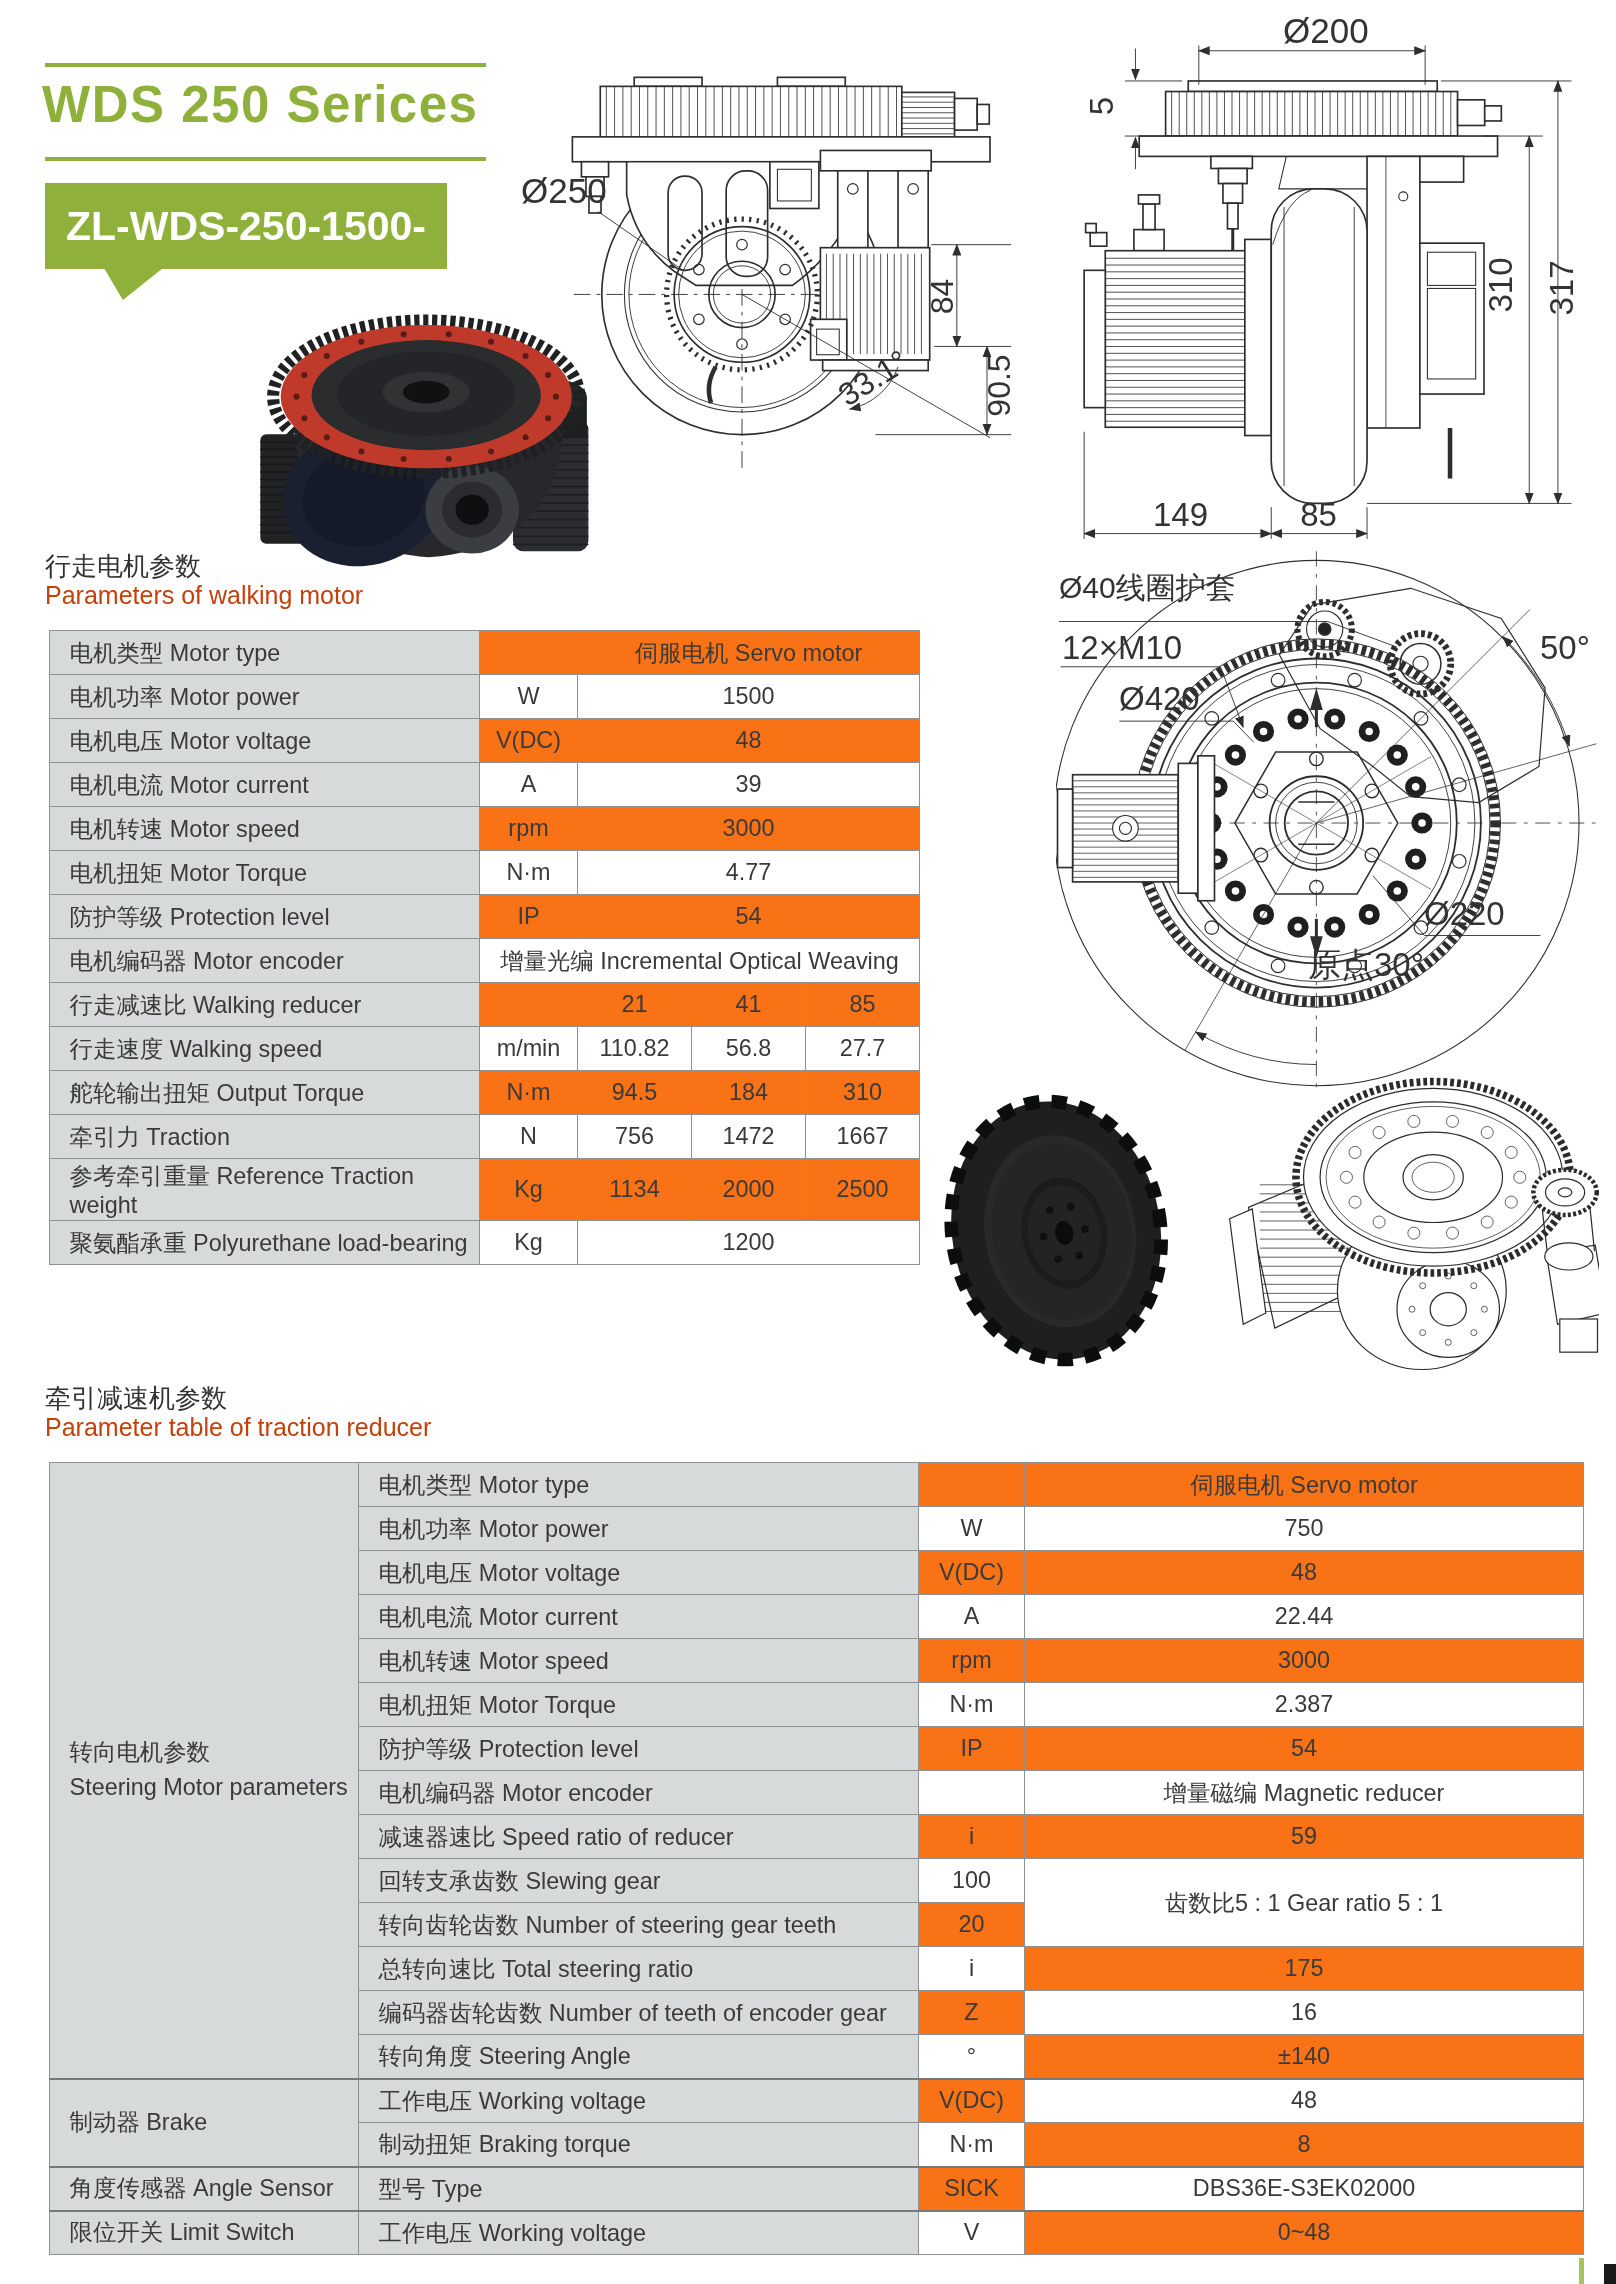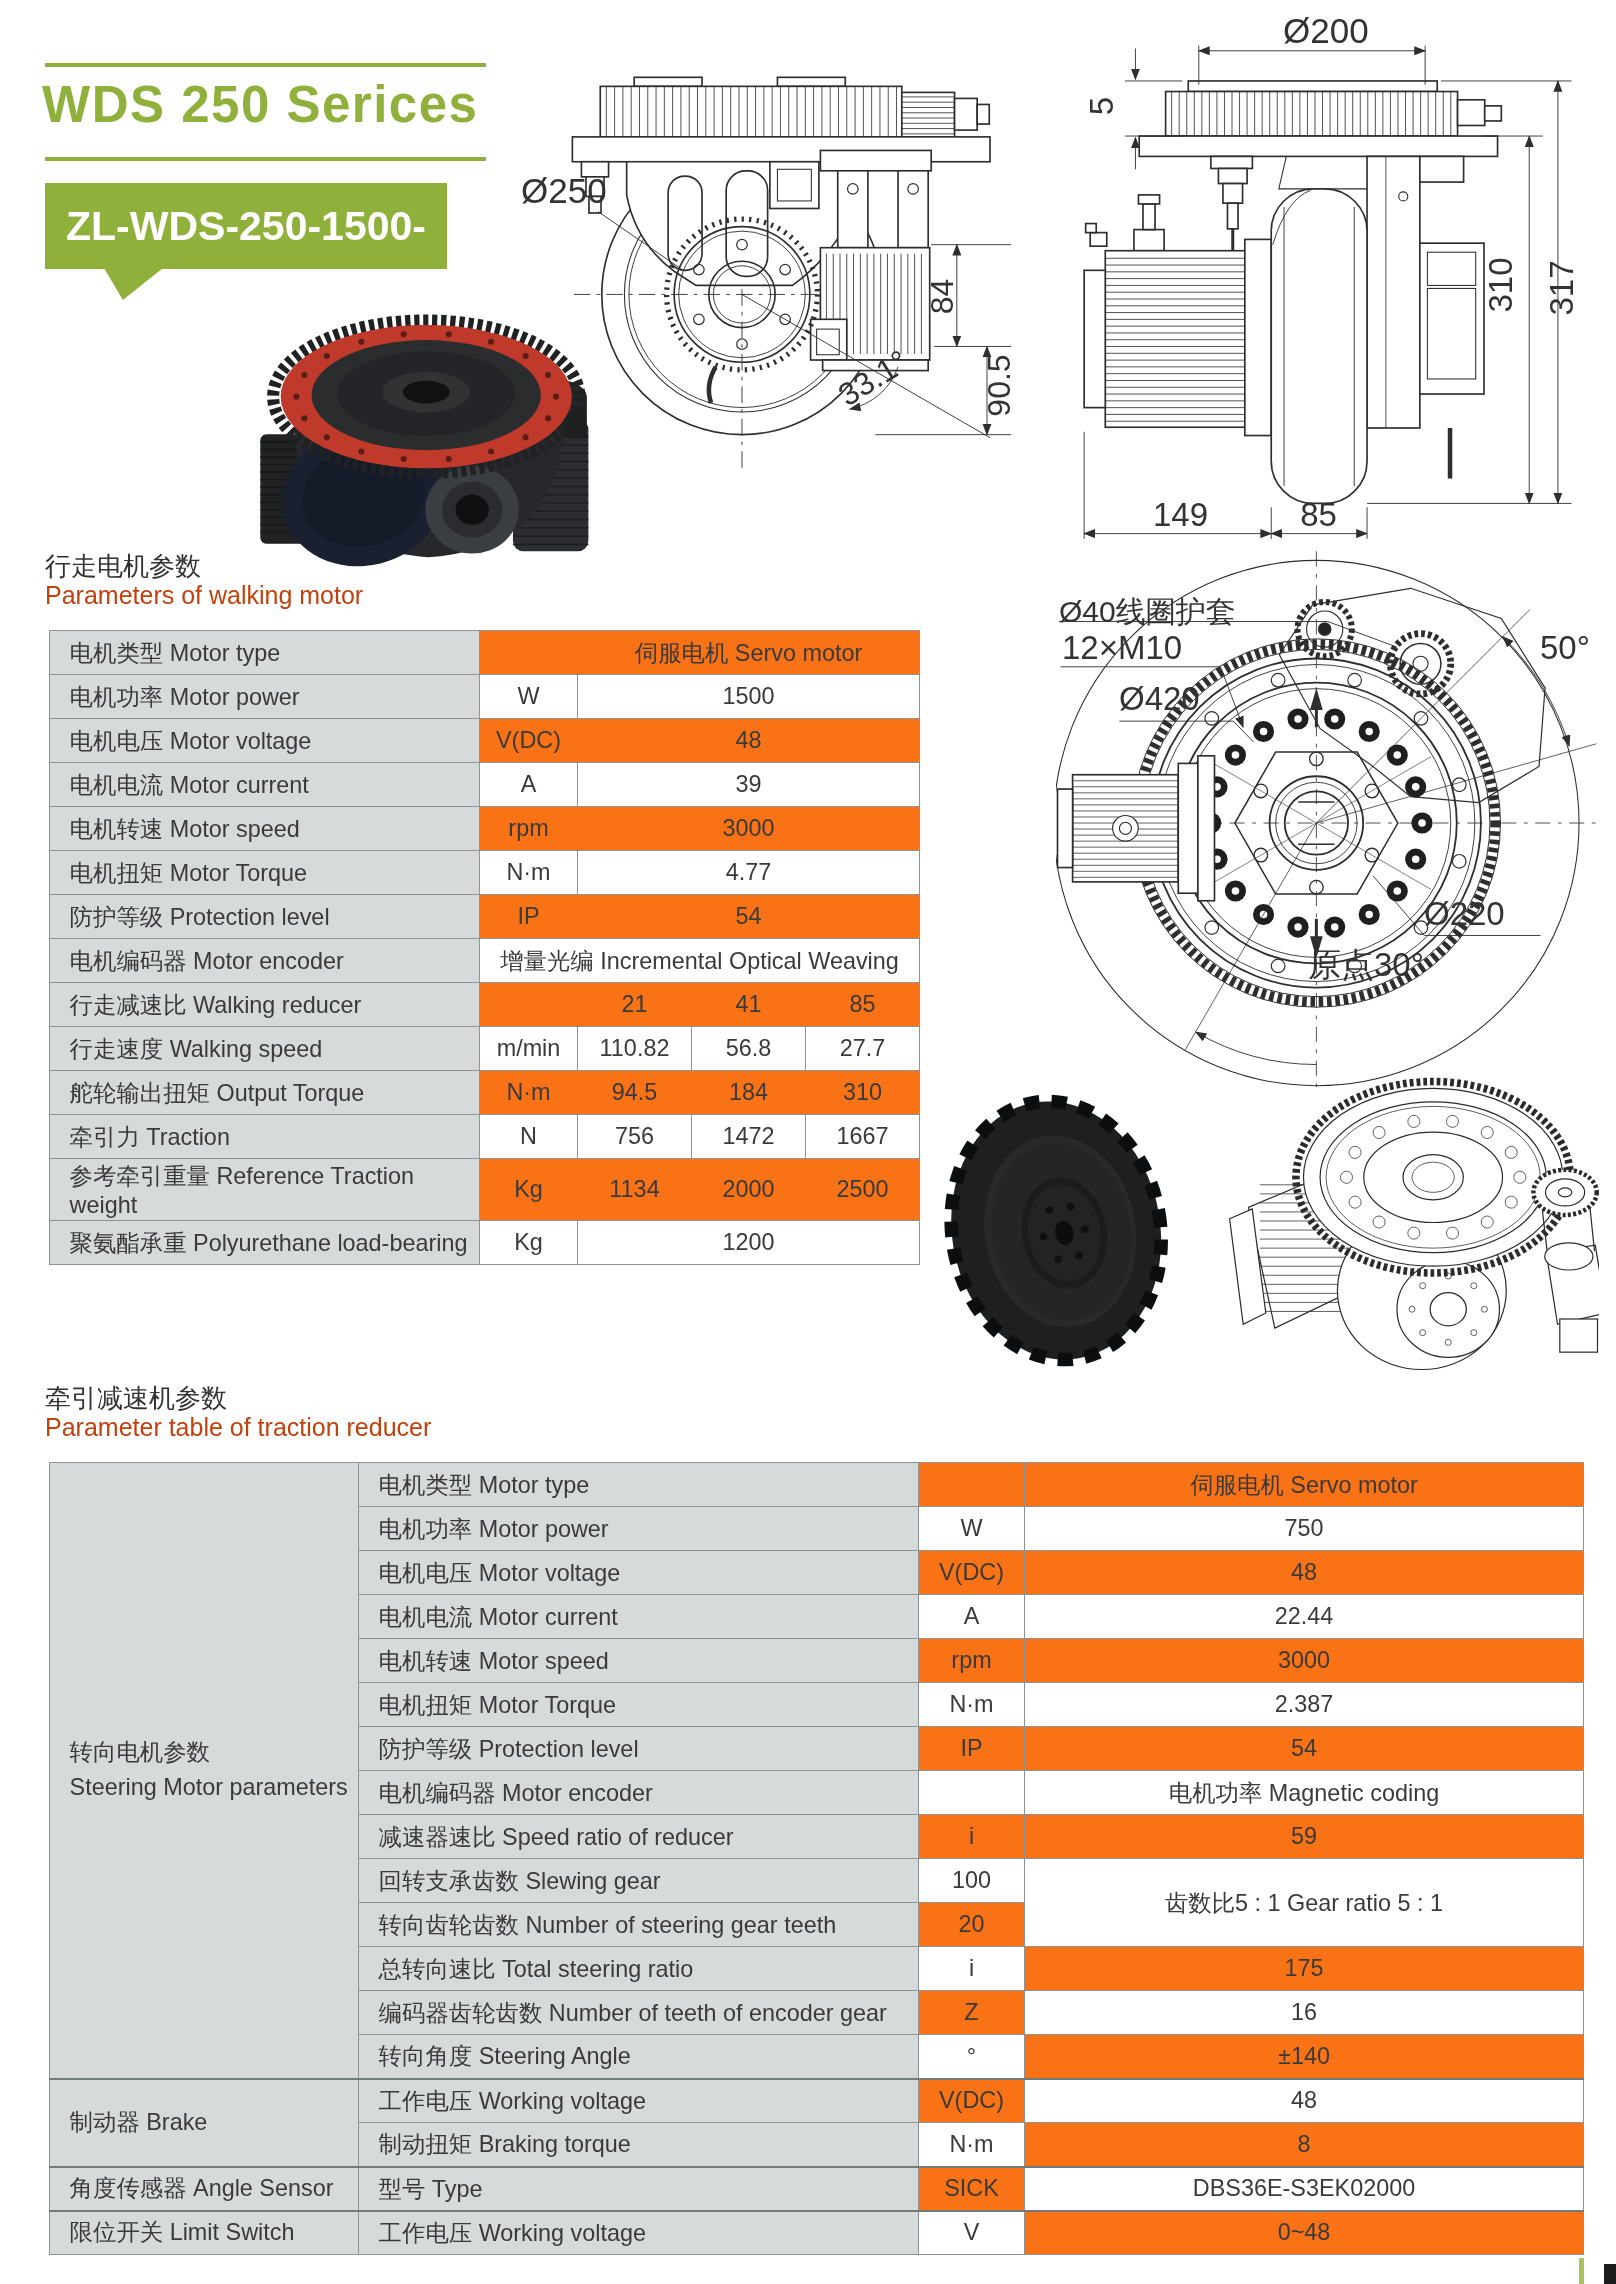--- a/index.html
+++ b/index.html
@@ -603,21 +603,21 @@
         <line x1="4" y1="108" x2="360" y2="108" stroke-width="1.2"></line>
         <line x1="360" y1="108" x2="452" y2="142" stroke-width="1.2"></line>
         <line x1="6" y1="168" x2="218" y2="168" stroke-width="1.2"></line>
         <line x1="218" y1="168" x2="248" y2="248" stroke-width="1.2" marker-end="url(#at)"></line>
         <line x1="84" y1="240" x2="235" y2="240" stroke-width="1.2"></line>
         <line x1="235" y1="240" x2="262" y2="268" stroke-width="1.2"></line>
         <line x1="488" y1="524" x2="642" y2="524" stroke-width="1.2"></line>
         <line x1="488" y1="524" x2="420" y2="445" stroke-width="1.2"></line>
       </g>
     </svg>
-    <span class="dim" style="left:3px;top:52px;font-size:30px;">Ø40线圈护套</span>
+    <span class="dim" style="left:3px;top:28px;font-size:30px;">Ø40线圈护套</span>
     <span class="dim" style="left:6px;top:89px;font-size:33px;">12×M10</span>
     <span class="dim" style="left:63px;top:140px;font-size:33px;">Ø420</span>
     <span class="dim" style="left:484px;top:89px;font-size:33px;">50°</span>
     <span class="dim" style="left:368px;top:355px;font-size:33px;">Ø220</span>
     <span class="dim" style="left:252px;top:403px;font-size:33px;">原点30°</span>
   </div>
 
   <div class="abs" style="left:943px;top:1087px;">
     <svg width="249" height="287" viewBox="0 0 330 380">
       <g transform="rotate(-10 150 190)">
@@ -755,21 +755,21 @@
             <td class="val" rowspan="1">2.387</td>
           </tr>
           <tr>
             <td class="lbl">防护等级 Protection level</td>
             <td class="unit beige">IP</td>
             <td class="val beige" rowspan="1">54</td>
           </tr>
           <tr>
             <td class="lbl">电机编码器 Motor encoder</td>
             <td class="unit"></td>
-            <td class="val" rowspan="1">电机功率 Magnetic coding</td>
+            <td class="val" rowspan="1">增量磁编 Magnetic reducer</td>
           </tr>
           <tr>
             <td class="lbl">减速器速比 Speed ratio of reducer</td>
             <td class="unit beige">i</td>
             <td class="val beige" rowspan="1">59</td>
           </tr>
           <tr>
             <td class="lbl">回转支承齿数 Slewing gear</td>
             <td class="unit">100</td>
             <td class="val" rowspan="2">齿数比5 : 1  Gear ratio 5 : 1</td>

